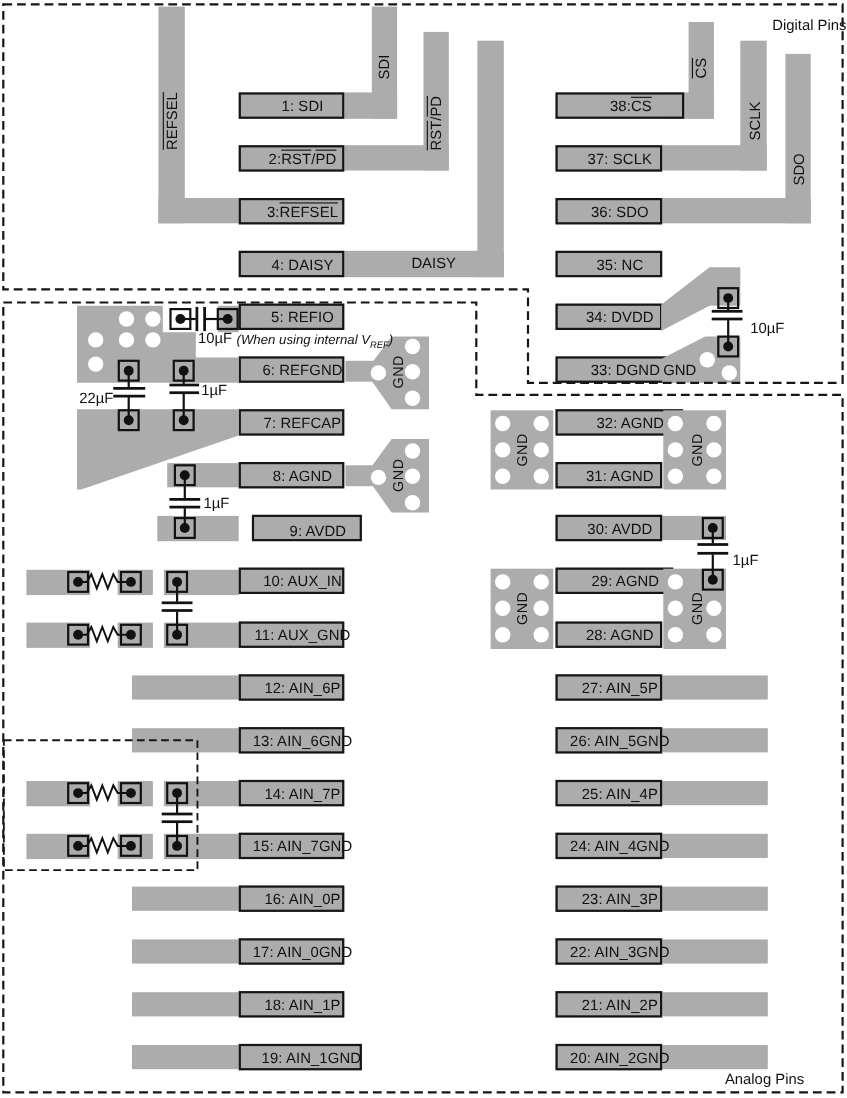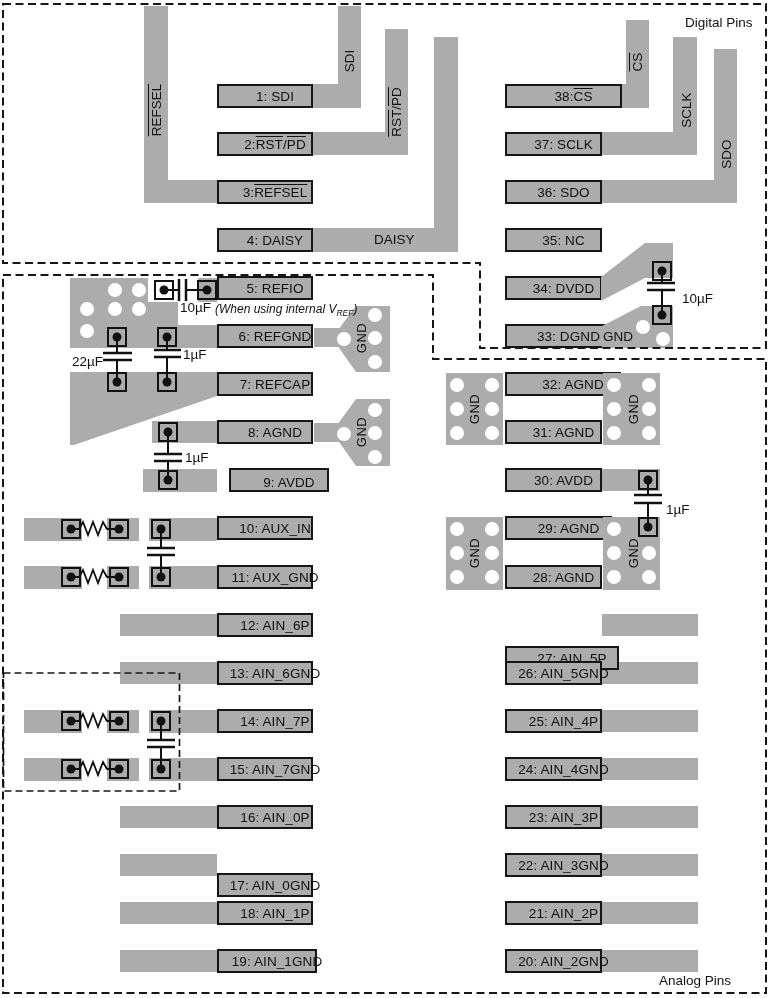--- a/index.html
+++ b/index.html
@@ -118,27 +118,27 @@
       </div>
       <div class="pinbox" style="left: 217px; top: 709px; width: 96px;">
         <span>14: AIN_7P</span>
       </div>
       <div class="pinbox" style="left: 217px; top: 757px; width: 96px;">
         <span>15: AIN_7GND</span>
       </div>
       <div class="pinbox" style="left: 217px; top: 805px; width: 96px;">
         <span>16: AIN_0P</span>
       </div>
-      <div class="pinbox" style="left: 217px; top: 853px; width: 96px; margin-top: 20px;">
+      <div class="pinbox" style="left: 217px; top: 853px; width: 96px;">
         <span>17: AIN_0GND</span>
       </div>
       <div class="pinbox" style="left: 217px; top: 901px; width: 96px;">
         <span>18: AIN_1P</span>
       </div>
-      <div class="pinbox" style="left: 217px; top: 949px; width: 100px;">
+      <div class="pinbox" style="left: 217px; top: 949px; width: 112px;">
         <span>19: AIN_1GND</span>
       </div>
       <div class="pinbox" style="left: 505px; top: 84px; width: 117px;">
         <span>38: </span>
         <span class="ov">CS</span>
       </div>
       <div class="pinbox" style="left: 505px; top: 132px; width: 97px;">
         <span>37: SCLK</span>
       </div>
       <div class="pinbox" style="left: 505px; top: 180px; width: 97px;">
@@ -161,21 +161,21 @@
       </div>
       <div class="pinbox" style="left: 505px; top: 468px; width: 97px;">
         <span>30: AVDD</span>
       </div>
       <div class="pinbox" style="left: 505px; top: 516px; width: 107px;">
         <span>29: AGND</span>
       </div>
       <div class="pinbox" style="left: 505px; top: 565px; width: 97px;">
         <span>28: AGND</span>
       </div>
-      <div class="pinbox" style="left: 505px; top: 613px; width: 114px; margin-top: 33px;">
+      <div class="pinbox" style="left: 505px; top: 613px; width: 97px;">
         <span>27: AIN_5P</span>
       </div>
       <div class="pinbox" style="left: 505px; top: 661px; width: 97px;">
         <span>26: AIN_5GND</span>
       </div>
       <div class="pinbox" style="left: 505px; top: 709px; width: 97px;">
         <span>25: AIN_4P</span>
       </div>
       <div class="pinbox" style="left: 505px; top: 757px; width: 97px;">
         <span>24: AIN_4GND</span>
@@ -342,21 +342,21 @@
 
     <g fill="none" stroke="#161616" stroke-width="2" stroke-dasharray="8 4.5">
       <path d="M3,4 H766 V348 H480 V263 H3 Z"></path>
       <path d="M3,275 H433 V359 H766 V993 H3 Z"></path>
       <rect x="3.5" y="673" width="176" height="118" stroke-width="1.7" stroke-dasharray="7 4"></rect>
     </g>
   </svg>
 
   <div id="labels">
 
-    <div class="lbl" style="left:685px;top:15px;">Digital Pins</div>
+    <div class="lbl" style="left:702px;top:15px;">Digital Pins</div>
     <div class="lbl" style="left:659px;top:973px;">Analog Pins</div>
 
     <div class="lbl rot" style="left:319px;top:53px;width:60px;">SDI</div>
     <div class="lbl rot" style="left:351px;top:104px;width:90px;">
         <span class="ov">RST</span>
         <span>/</span>
         <span class="ov">PD</span>
       </div>
     <div class="lbl rot" style="left:111px;top:102px;width:90px;">
         <span class="ov">REFSEL</span>

